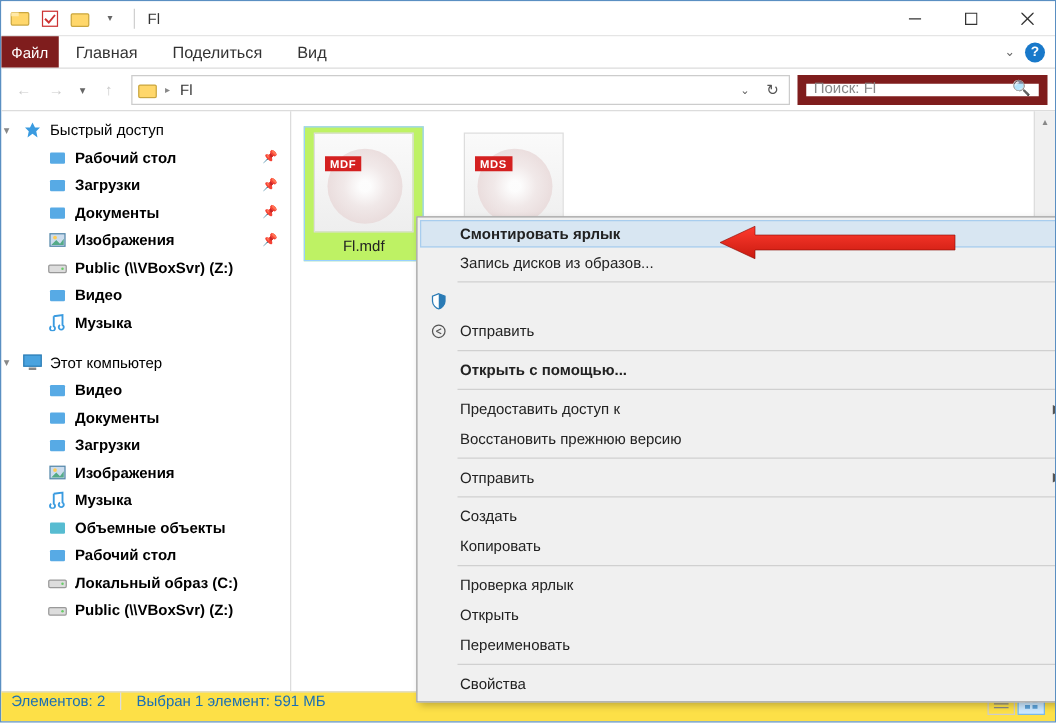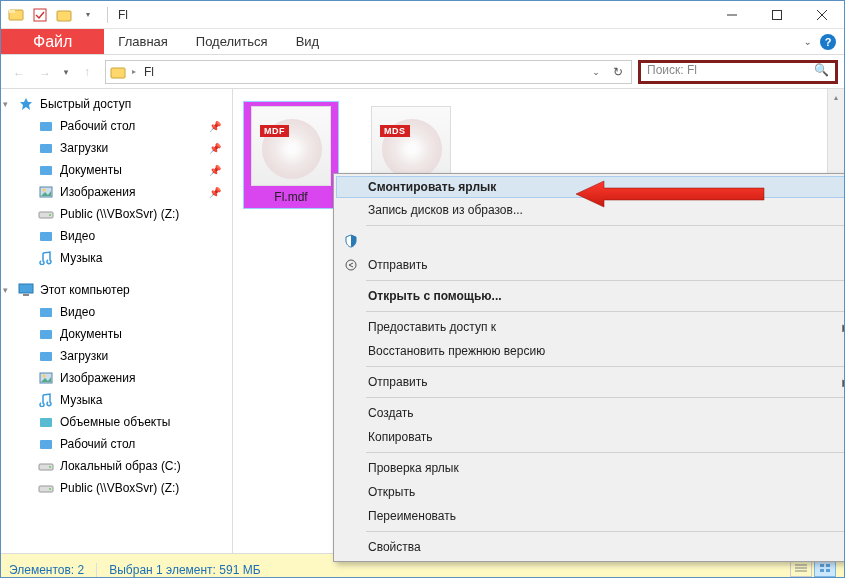--- a/index.html
+++ b/index.html
@@ -9,74 +9,74 @@
 .titlebar { height: 28px; display: flex; align-items: center; background: #fff; border-bottom: 1px solid #e5e5e5; }
 .titlebar .qat { display: flex; align-items: center; padding: 0 4px; gap: 2px; }
 .titlebar .qat-icon { width: 22px; height: 22px; display: flex; align-items: center; justify-content: center; }
 .titlebar .sep { width: 1px; height: 16px; background: #d0d0d0; margin: 0 4px; }
 .titlebar .title { padding-left: 6px; color: #333; }
 .win-controls { margin-left: auto; display: flex; }
 .win-btn { width: 45px; height: 28px; display: flex; align-items: center; justify-content: center; color: #333; }
 
 
 .ribbon { height: 26px; display: flex; align-items: stretch; border-bottom: 1px solid #dcdcdc; }
-.ribbon .file-tab { background: #ef4444; color: #fff; padding: 0 32px; display: flex; align-items: center; font-size: 16px; }
+.ribbon .file-tab { background: #7f1d1d; color: #fff; padding: 0 8px; display: flex; align-items: center; font-size: 12px; }
 .ribbon .tab { padding: 0 14px; display: flex; align-items: center; color: #333; font-size: 13px; }
 .ribbon .ribbon-right { margin-left: auto; display: flex; align-items: center; gap: 8px; padding-right: 8px; }
 .help-icon { width: 16px; height: 16px; border-radius: 50%; background: #1979ca; color: #fff; display: flex; align-items: center; justify-content: center; font-size: 11px; font-weight: bold; }
 .chevron { color: #666; font-size: 10px; }
 
 
 .navbar { height: 34px; display: flex; align-items: center; padding: 4px 6px; gap: 6px; border-bottom: 1px solid #dcdcdc; }
 .nav-arrows { display: flex; gap: 2px; align-items: center; }
 .nav-arrow { width: 24px; height: 24px; display: flex; align-items: center; justify-content: center; color: #ccc; border-radius: 2px; }
 .nav-arrow.down { width: 14px; color: #666; font-size: 9px; }
 .nav-up { width: 24px; height: 24px; display: flex; align-items: center; justify-content: center; color: #ccc; }
 .addr { flex: 1; height: 24px; border: 1px solid #ccc; display: flex; align-items: center; padding: 0 2px; }
 .addr .folder-glyph { width: 20px; height: 18px; display: flex; align-items: center; justify-content: center; }
 .addr .bc-sep { color: #888; font-size: 8px; padding: 0 4px; }
 .addr .crumb { padding: 0 4px; color: #333; }
 .addr .addr-right { margin-left: auto; display: flex; }
 .addr .addr-btn { width: 22px; height: 22px; display: flex; align-items: center; justify-content: center; color: #555; }
-.search { width: 200px; height: 24px; border: 3px solid #7f1d1d; display: flex; align-items: flex-start; padding: 0 6px; color: #888; }
+.search { width: 200px; height: 24px; border: 7px solid #7f1d1d; display: flex; align-items: flex-end; padding: 0 6px; color: #888; }
 .search .si { margin-left: auto; color: #555; }
 
 
 .body { display: flex; height: calc(100% - 28px - 26px - 34px - 24px); }
 .tree { width: 232px; border-right: 1px solid #dcdcdc; padding: 4px 0; overflow: hidden; }
 .tree-group { margin-bottom: 10px; }
-.tree-item { display: flex; align-items: center; height: 22px; padding-left: 18px; position: relative; }
+.tree-item { display: flex; align-items: center; height: 22px; padding-left: 18px; position: relative; font-weight: bold; }
 .tree-item.header { font-weight: normal; padding-left: 16px; }
 .tree-item .caret { position: absolute; left: 2px; color: #888; font-size: 9px; }
 .tree-item .ico { width: 18px; height: 16px; display: flex; align-items: center; justify-content: center; margin-right: 5px; }
 .tree-item .pin { margin-left: auto; margin-right: 10px; color: #999; font-size: 10px; }
 .tree-item.sub { padding-left: 36px; }
 
 .content { flex: 1; padding: 12px 10px; display: flex; gap: 24px; align-items: flex-start; position: relative; }
 .file-item { width: 96px; text-align: center; padding: 4px; border: 1px solid transparent; }
-.file-item.selected { background: #d946ef; border-color: #99d1ff; }
+.file-item.selected { background: #bef264; border-color: #99d1ff; }
 .file-thumb { width: 80px; height: 80px; margin: 0 auto 4px; background: linear-gradient(#fafafa,#eee); border: 1px solid #ddd; position: relative; display:flex; align-items:center; justify-content:center; }
 .file-thumb .disc { position:absolute; width:60px; height:60px; border-radius:50%; background: radial-gradient(circle,#fff 10%,#f0e6e6 40%, #e8d8d8 70%); top:12px; left:10px; opacity:0.8;}
 .file-thumb .badge { position: absolute; top: 18px; left: 8px; background: #d42020; color: #fff; font-size: 9px; font-weight: bold; padding: 1px 4px; letter-spacing: 0.5px; }
 .file-name { font-size: 12px; color: #222; word-break: break-all; }
 
 
 .ctx { position: absolute; left: 332px; top: 172px; width: 530px; background: #f0f0f0; border: 1px solid #a0a0a0; box-shadow: 3px 3px 6px rgba(0,0,0,0.25); padding: 2px; z-index: 10; }
 .ctx-item { display: flex; align-items: center; height: 24px; padding: 0 30px 0 32px; position: relative; color: #222; }
 .ctx-item.hover { background: #d8e6f2; border: 1px solid #a8cdee; height: 22px; padding-left:31px; }
 .ctx-item .ci { position: absolute; left: 6px; width: 18px; height: 18px; display:flex; align-items:center; justify-content:center; }
 .ctx-item .sub-arrow { position: absolute; right: 10px; color: #555; font-size: 10px; }
 .ctx-item.bold { font-weight: 600; }
 .ctx-sep { height: 1px; background: #d0d0d0; margin: 3px 1px 3px 30px; }
 
 
 .arrow-ann { position: absolute; left: 575px; top: 178px; z-index: 20; pointer-events:none; }
 
 
-.status { position: absolute; bottom: 0; left: 0; right: 0; height: 24px; border-top: 1px solid #dcdcdc; display: flex; align-items: flex-end; padding: 0 8px; background: #fef9c3; }
+.status { position: absolute; bottom: 0; left: 0; right: 0; height: 24px; border-top: 1px solid #dcdcdc; display: flex; align-items: flex-start; padding: 0 8px; background: #fde047; }
 .status .sseg { color: #1a6fb5; font-size: 12px; padding-right: 12px; border-right: 1px solid #ddd; margin-right: 12px; }
 .status .sseg:last-of-type { border-right: none; }
 .status .view-btns { margin-left: auto; display: flex; gap: 2px; }
 .status .vb { width: 22px; height: 18px; border: 1px solid #ccc; display:flex; align-items:center; justify-content:center; }
 .status .vb.active { background: #cce8ff; border-color: #7ab8e8; }
 
 
 .content-scroll { position:absolute; right:0; top:0; bottom:0; width:17px; background:#f0f0f0; border-left:1px solid #ddd; }
 .content-scroll .sbtn { height:17px; display:flex;align-items:center;justify-content:center;color:#888;font-size:8px; }
 

